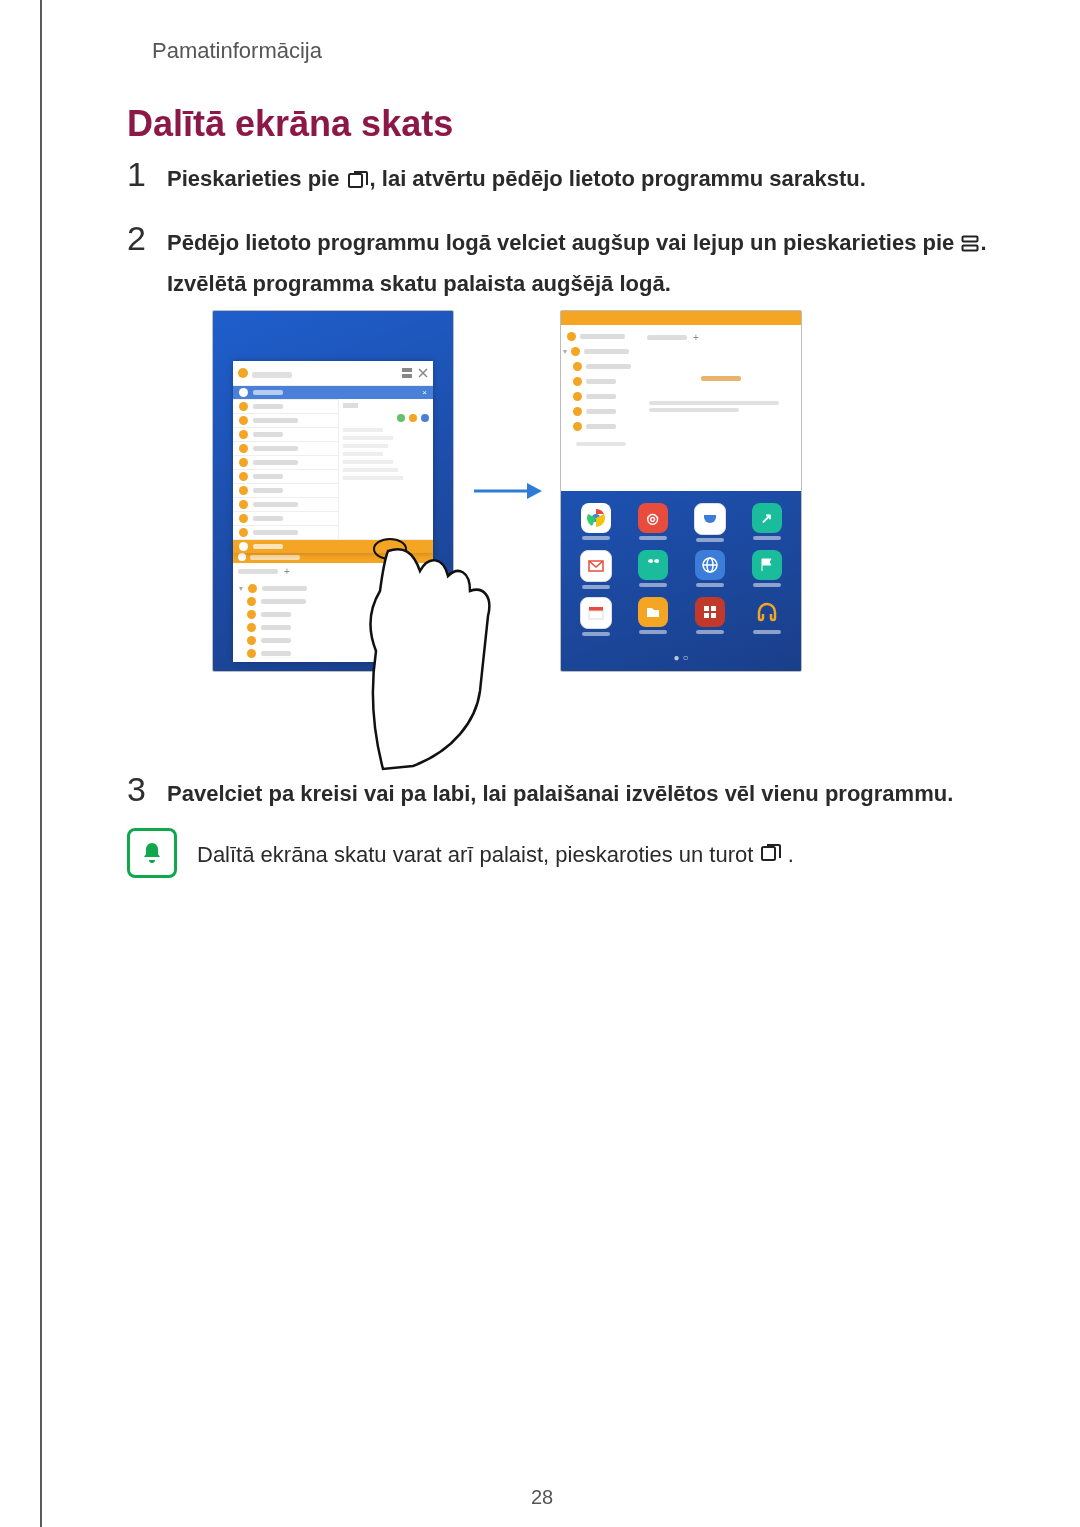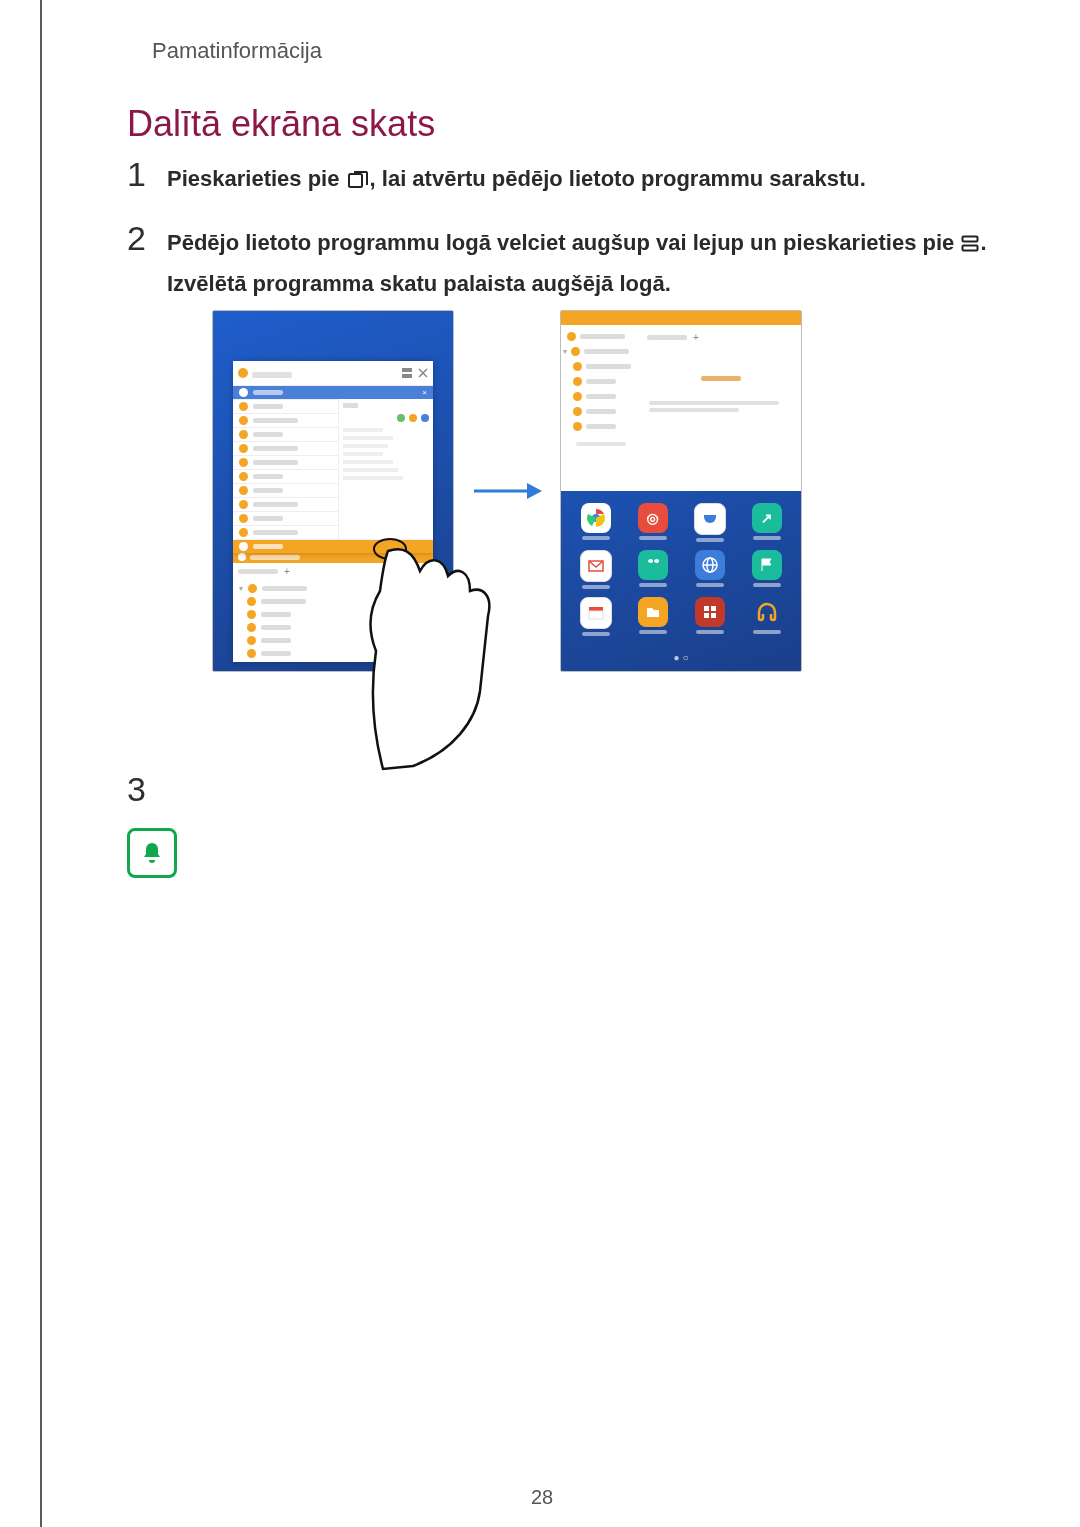--- a/index.html
+++ b/index.html
@@ -23,21 +23,21 @@
     top: 38px;
     left: 110px;
     font-size: 22px;
     color: #555;
   }
   .title {
     position: absolute;
     top: 103px;
     left: 85px;
     font-size: 36px;
-    font-weight: 400;
+    font-weight: 700;
     color: #8c1848;
   }
   .olist {
     position: absolute;
     top: 160px;
     left: 85px;
     width: 870px;
   }
   .item {
     display: flex;
@@ -513,26 +513,35 @@
             </div>
         </div>
         <div class="dots">● ○</div>
       </div>
     </div>
   </div>
 
   <div class="after-fig">
     <div class="item3">
       <div class="num">3</div>
+      <div class="itext">Pavelciet pa kreisi vai pa labi, lai palaišanai izvēlētos vēl vienu programmu.</div>
     </div>
   </div>
 
   <div class="notebox">
     <div class="note-icon">
       <svg width="26" height="26" viewBox="0 0 26 26">
         <path d="M13 3 a6 6 0 0 1 6 6 v5 l2 3 h-16 l2 -3 v-5 a6 6 0 0 1 6 -6 z" fill="#11a74c"></path>
         <path d="M10 20 a3 3 0 0 0 6 0" fill="#11a74c"></path>
       </svg>
     </div>
+    <div class="note-text">
+      <span>Dalītā ekrāna skatu varat arī palaist, pieskaroties un turot </span><span class="inline-icon">
+        <svg width="22" height="18" viewBox="0 0 22 18">
+          <rect x="2" y="3" width="13" height="13" rx="1.5" fill="none" stroke="#222" stroke-width="2"></rect>
+          <path d="M7 1 h12 a1 1 0 0 1 1 1 v12" fill="none" stroke="#222" stroke-width="2"></path>
+        </svg>
+      </span><span>.</span>
+    </div>
   </div>
 
   <div class="footer">28</div>
 </div>
 
 </body></html>

